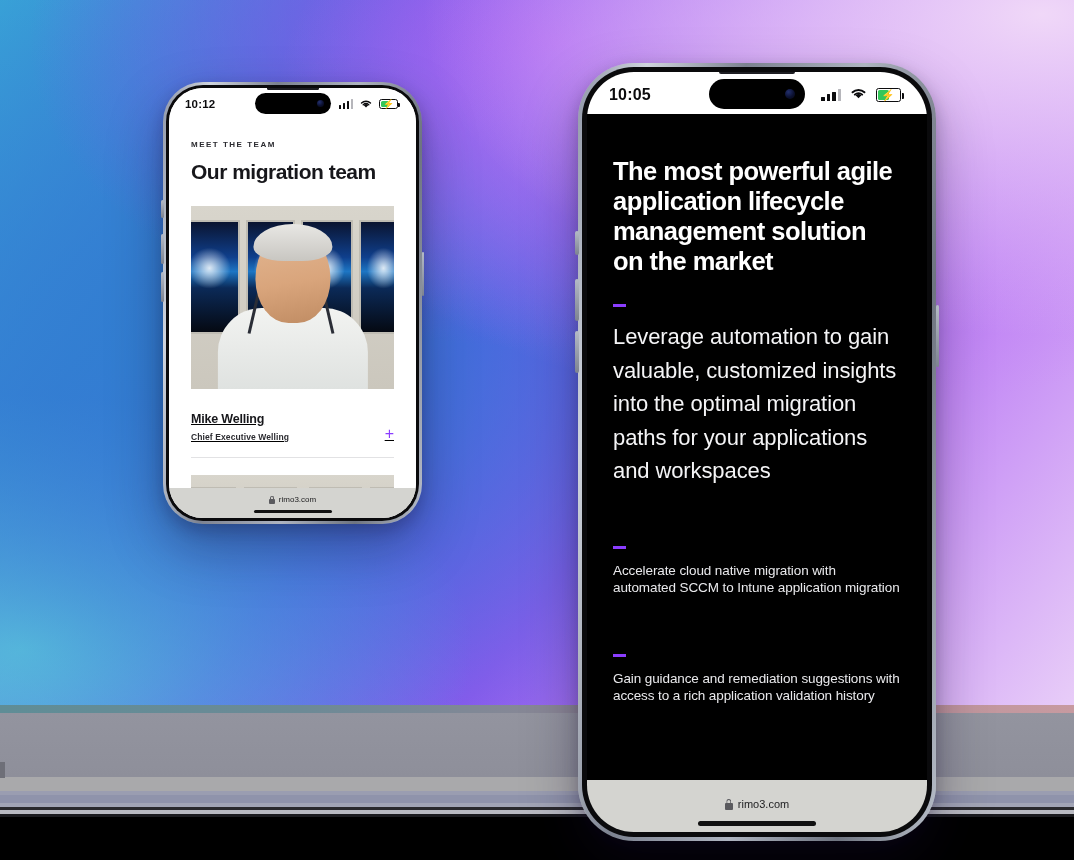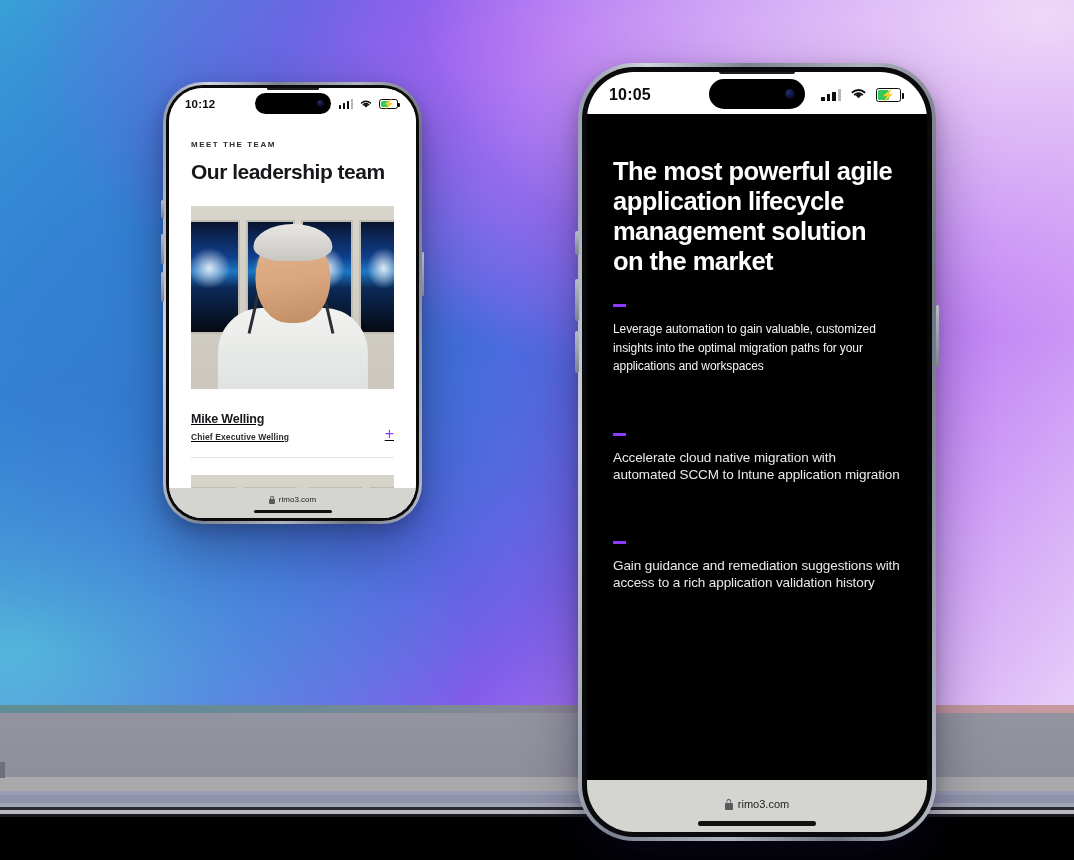--- a/index.html
+++ b/index.html
@@ -197,21 +197,21 @@
   #phone-right .batt .tip { right:-4px; top:4px; width:2.2px; height:5.5px; }
   #phone-right .batt .bolt { font-size:11px; }
 
   .rp-page { flex:1 1 auto; background:#000; padding:42px 26px 0 26px;
              overflow:hidden; }
   .rp-title { color:#fff; font-size:25.5px; font-weight:bold; line-height:1.18;
               letter-spacing:-.55px; }
   .rp-block { margin-top:28px; }
   .rp-block.spaced { margin-top:58px; }
   .rp-dash { width:13px; height:3px; margin-bottom:13px; }
-  .rp-lead { color:#f4f4f6; font-size:12px; line-height:1.52; letter-spacing:-.1px; }
+  .rp-lead { color:#f4f4f6; font-size:22px; line-height:1.52; letter-spacing:-.1px; }
   .rp-sub { color:#e9e9ec; font-size:13.5px; line-height:1.27; letter-spacing:-.1px; }
 
   #phone-right .urlbar { height:52px; padding-top:18px; }
   #phone-right .url-row { font-size:11px; }
   #phone-right .lock { width:8px; height:11px; margin-right:5px; }
   #phone-right .lock .body { width:8px; height:6.5px; }
   #phone-right .lock .shk { width:5.5px; height:6px; }
   #phone-right .home-ind { width:118px; height:5px; margin-top:11px; }
 </style>
 </head>
@@ -266,21 +266,21 @@
           <span class="batt">
             <span class="fill"></span>
             <span class="tip"></span>
             <span class="bolt">⚡</span>
           </span>
         </div>
       </div>
 
       <div class="lp-page">
         <div class="lp-eyebrow">MEET THE TEAM</div>
-        <div class="lp-title">Our leadership team</div>
+        <div class="lp-title">Our migration team</div>
 
         <div class="lp-photo">
           <div class="art-wall"></div>
           <div class="art-panel" style="left:-6%; width:30%;"></div>
           <div class="art-panel" style="left:27%; width:24%;"></div>
           <div class="art-panel" style="left:54%; width:26%;"></div>
           <div class="art-panel" style="left:83%; width:24%;"></div>
           <div class="portrait-body" style="bottom:0; width:74%; height:44%;"></div>
           <div class="portrait-collar" style="left:30%; bottom:30%; width:3px; height:22%; transform:rotate(13deg);"></div>
           <div class="portrait-collar" style="left:67%; bottom:30%; width:3px; height:22%; transform:rotate(-13deg);"></div>

